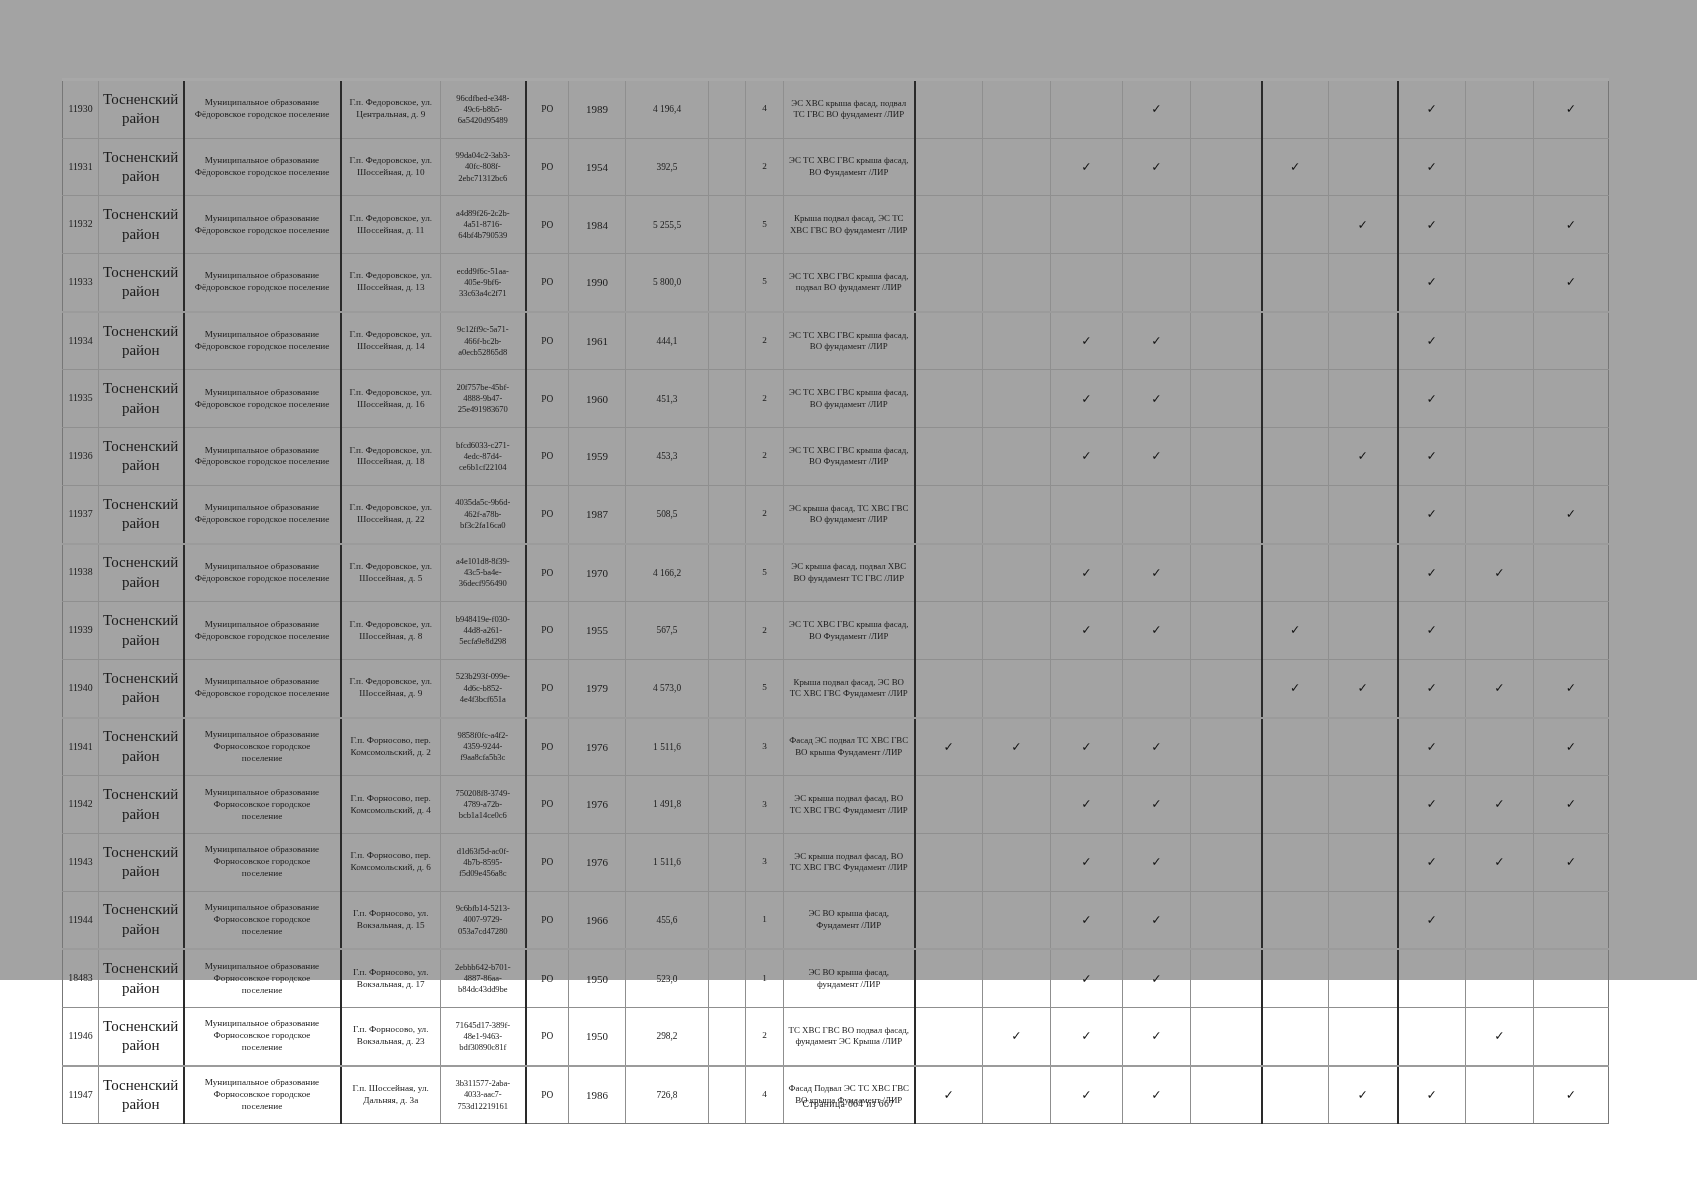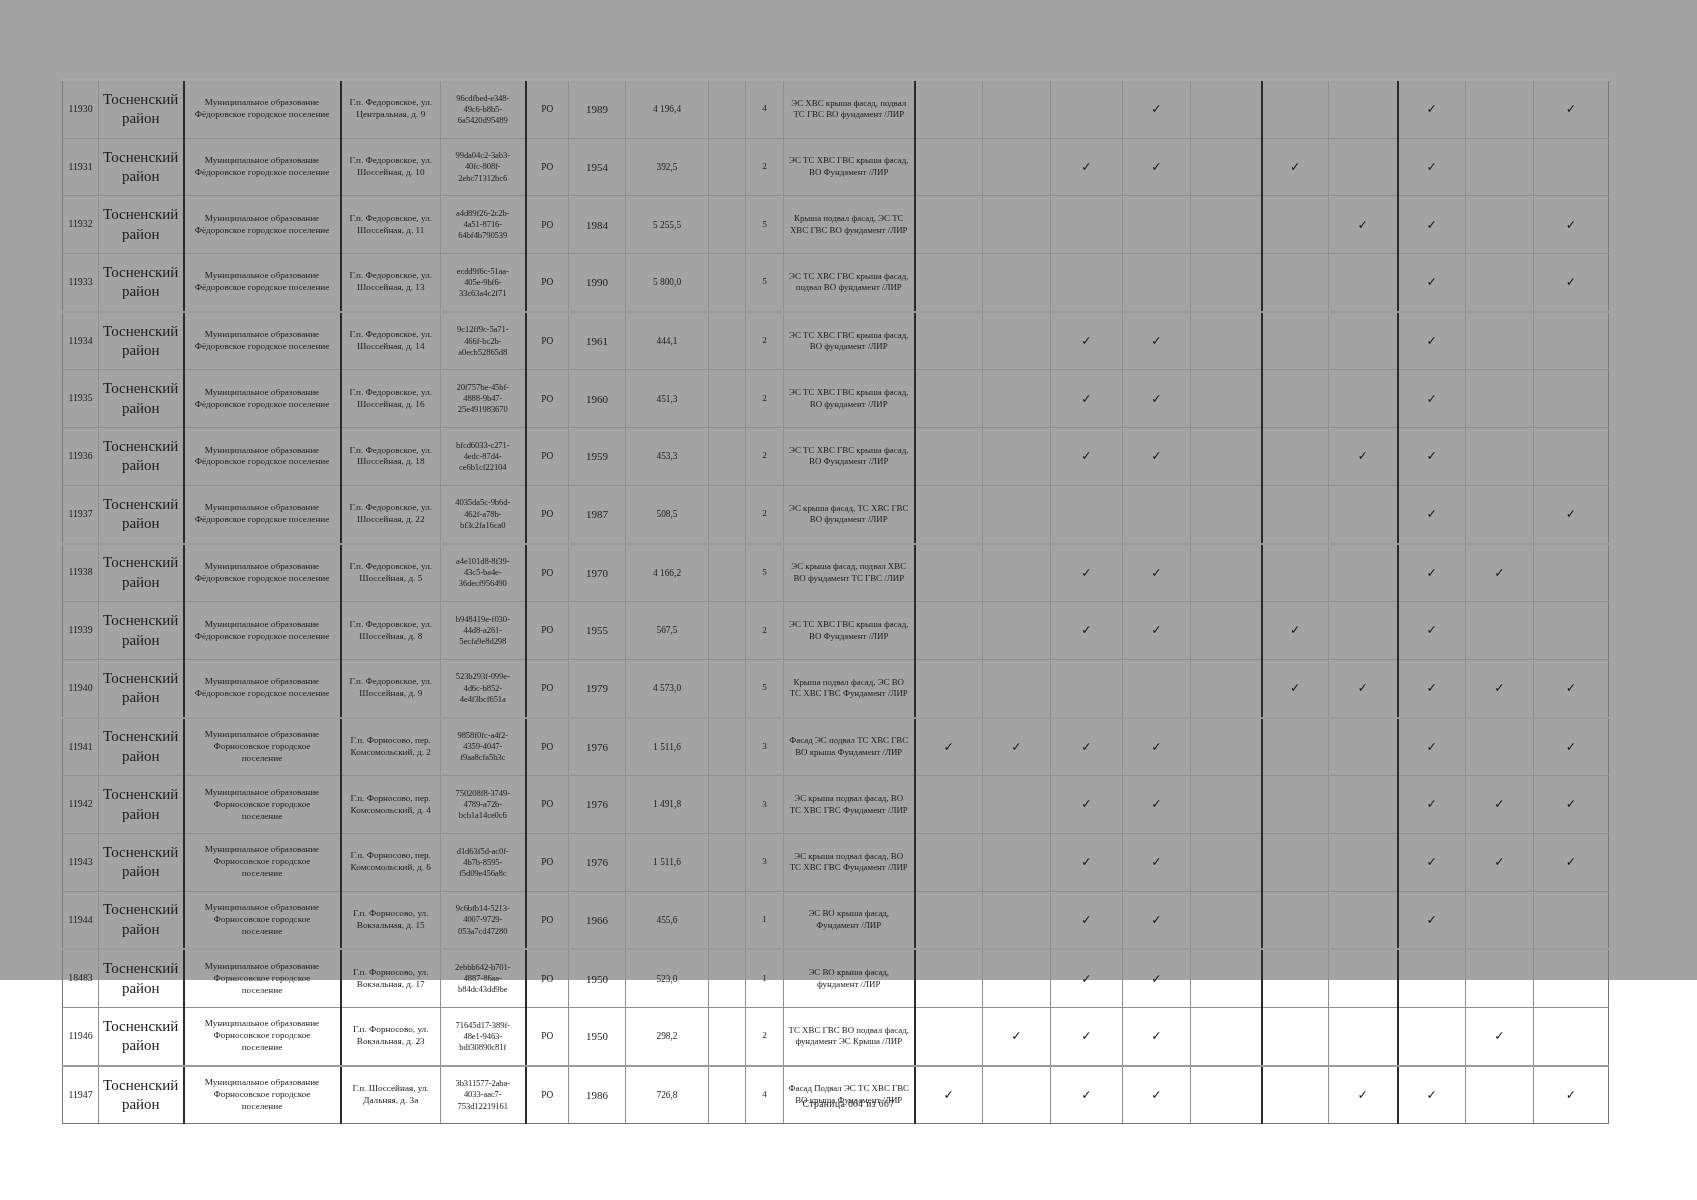--- a/index.html
+++ b/index.html
@@ -324,21 +324,21 @@
           <td class="c-check">✓</td>
           <td class="c-check">✓</td>
           <td class="c-check">✓</td>
           <td class="c-check">✓</td>
         </tr>
         <tr>
           <td class="c-num">11941</td>
           <td class="c-district">Тосненский район</td>
           <td class="c-mo">Муниципальное образование Форносовское городское поселение</td>
           <td class="c-addr">Г.п. Форносово, пер. Комсомольский, д. 2</td>
-          <td class="c-uuid">9858f0fc-a4f2-4359-4047-f9aa8cfa5b3c</td>
+          <td class="c-uuid">9858f0fc-a4f2-4359-9244-f9aa8cfa5b3c</td>
           <td class="c-status">РО</td>
           <td class="c-year">1976</td>
           <td class="c-area">1 511,6</td>
           <td class="c-blank"></td>
           <td class="c-floors">3</td>
           <td class="c-works">Фасад ЭС подвал ТС ХВС ГВС ВО крыша Фундамент /ЛИР</td>
           <td class="c-check">✓</td>
           <td class="c-check">✓</td>
           <td class="c-check">✓</td>
           <td class="c-check">✓</td>

